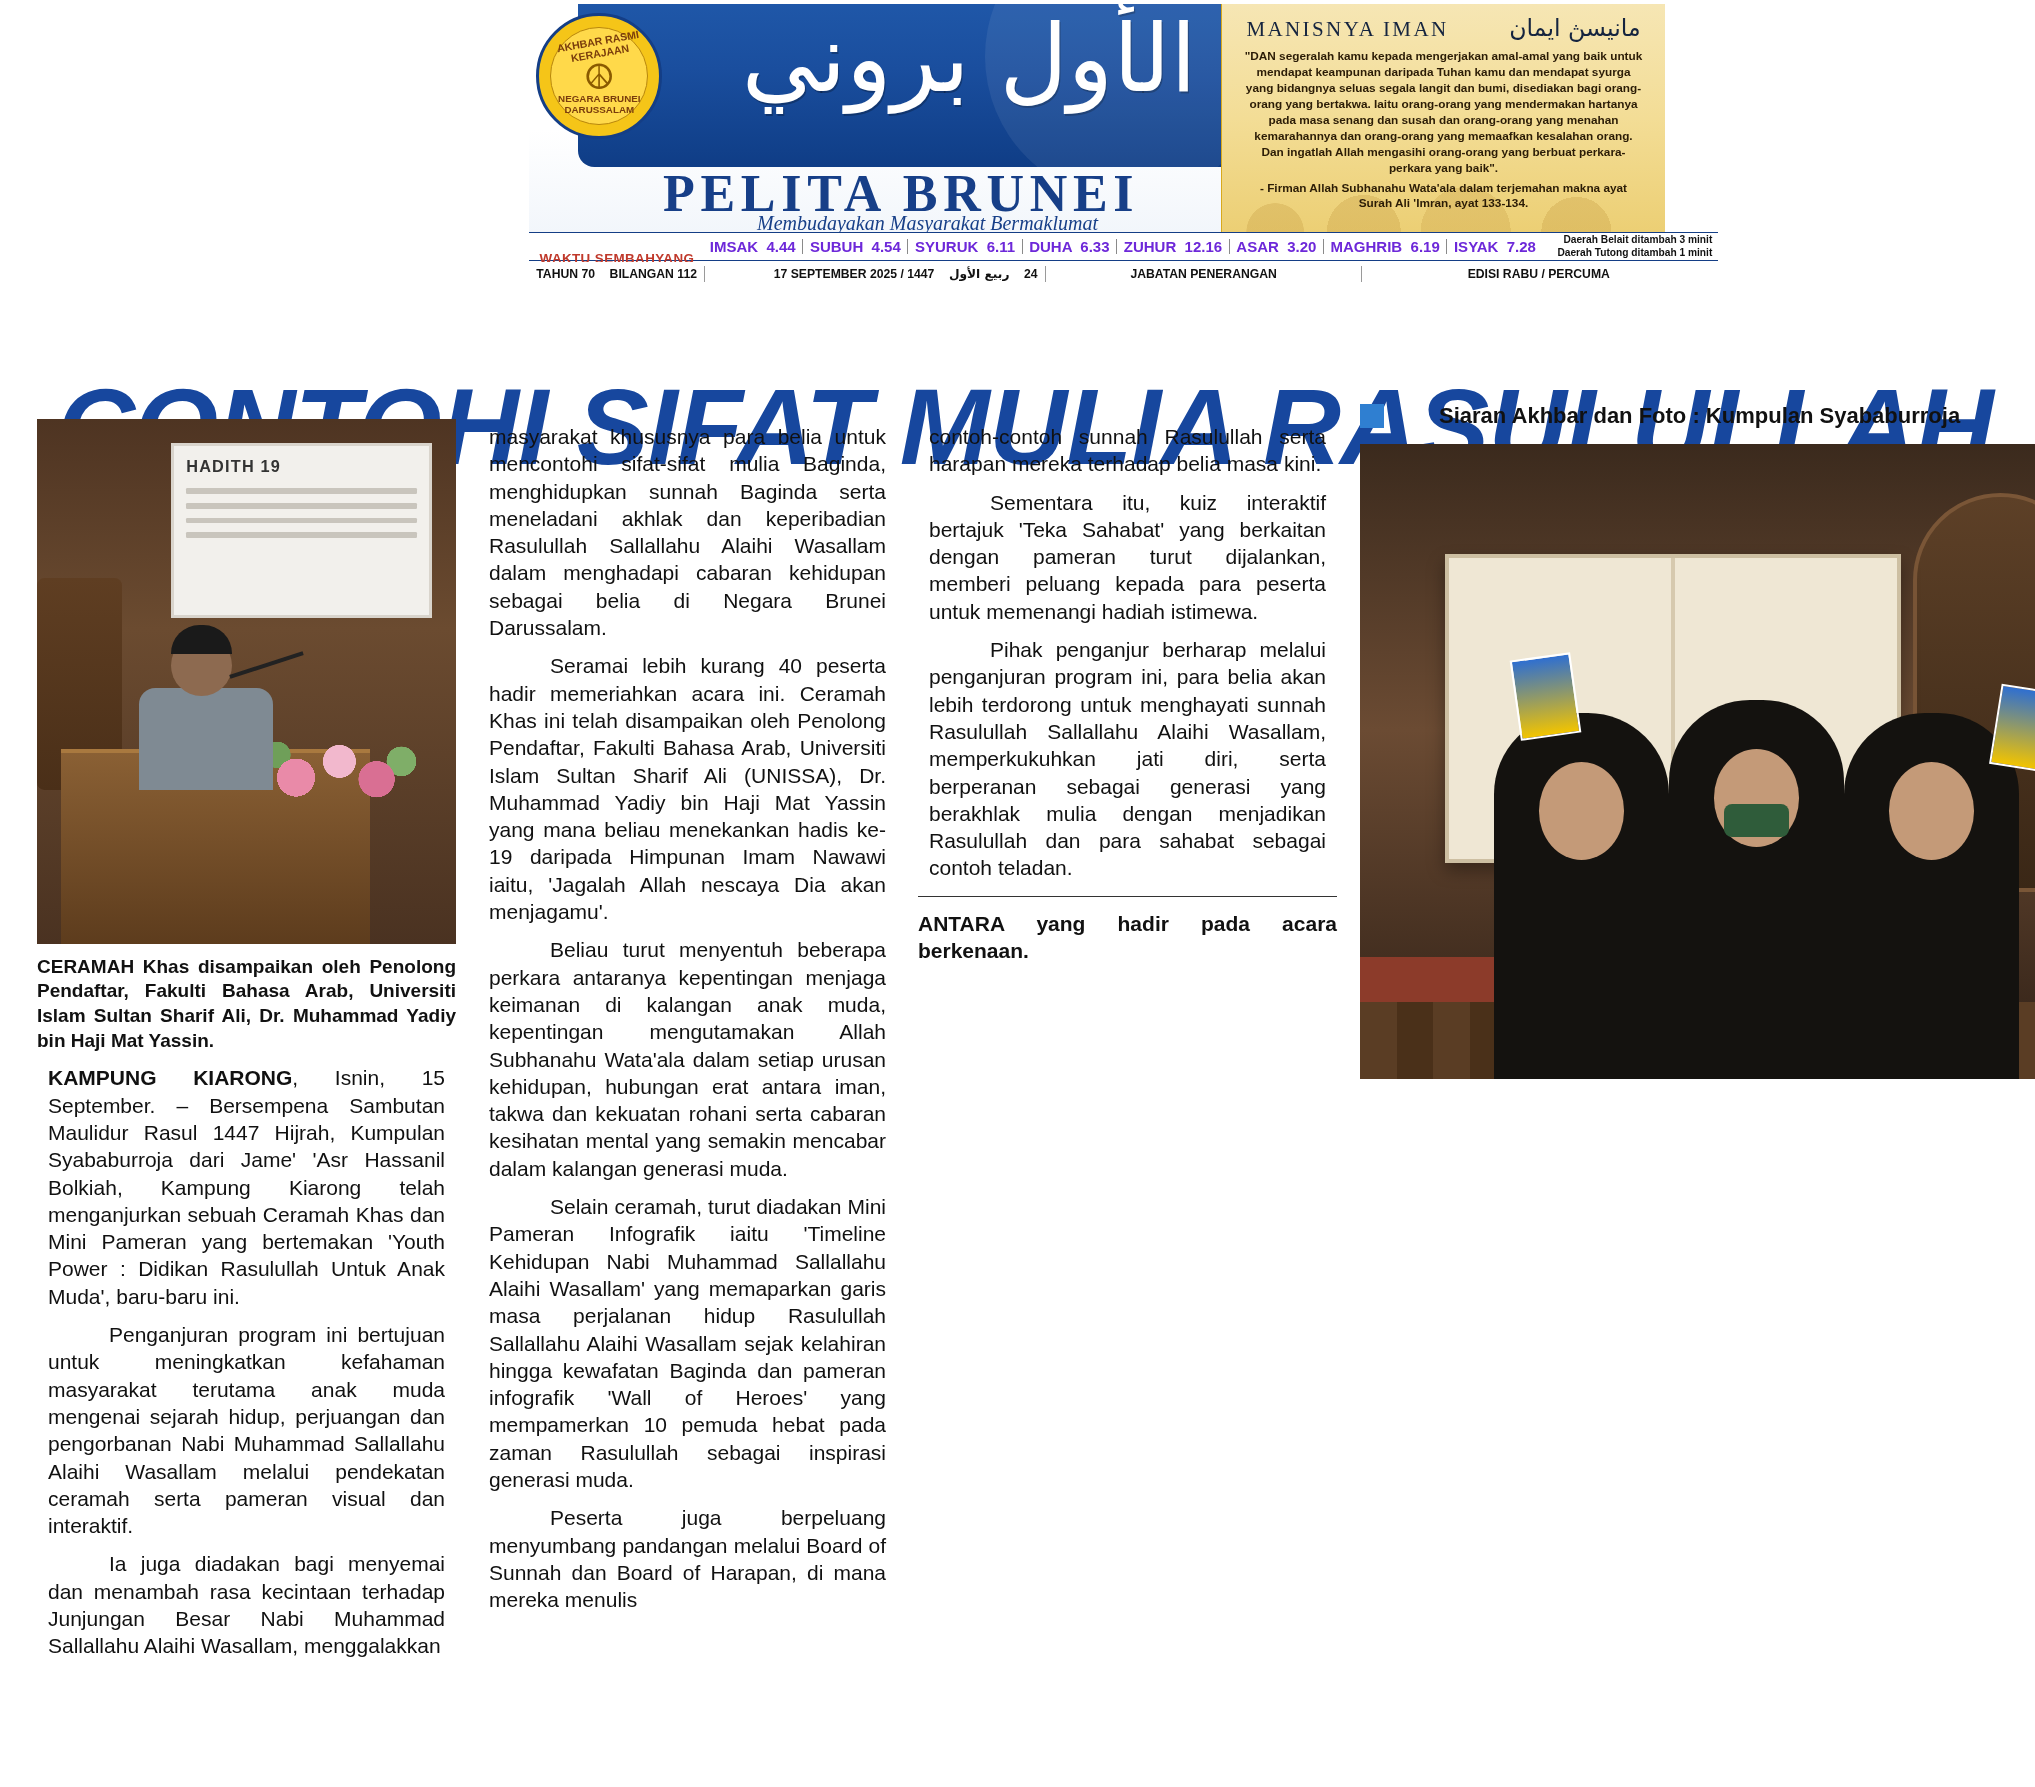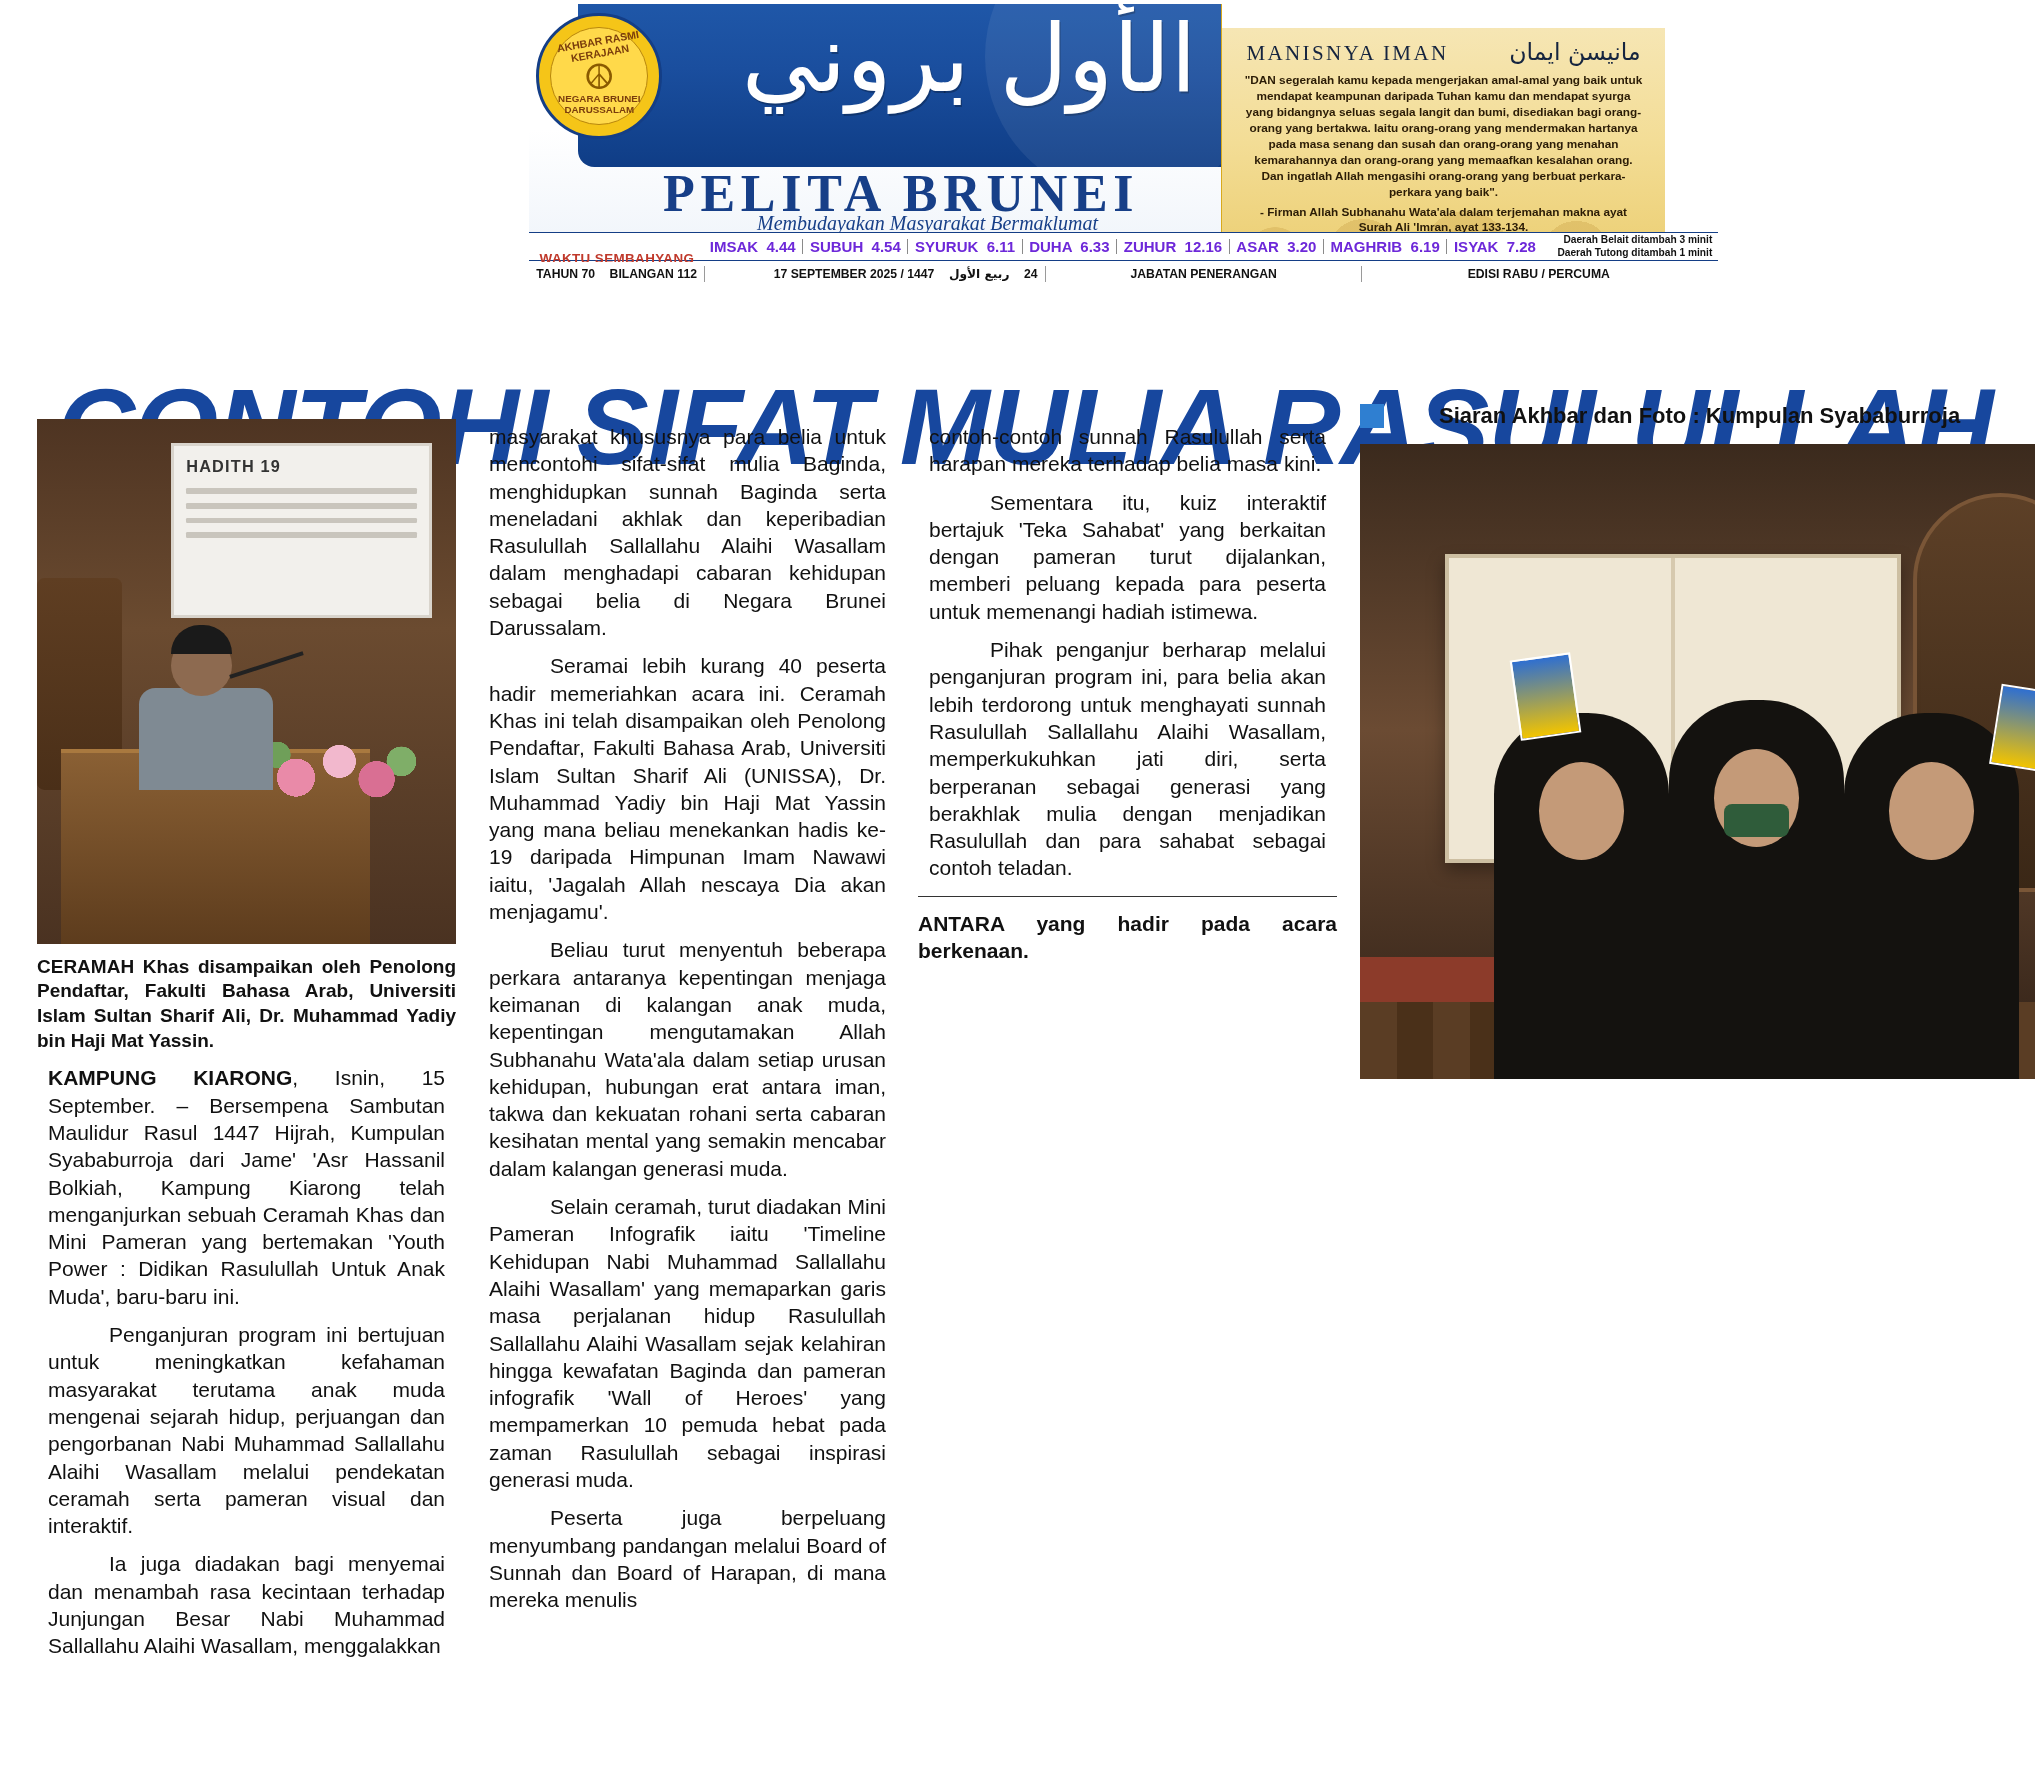--- a/index.html
+++ b/index.html
@@ -132,21 +132,20 @@
     font-size: 20px;
     color: #173f88;
   }
 
   .mast-right {
     width: 443px;
     height: 228px;
     background: linear-gradient(180deg, #f6e6b4 0%, #f3dd96 50%, #eccf74 100%);
     position: relative;
     overflow: hidden;
-    margin-top: 24px;
   }
   .mast-right:before {
     content: "";
     position: absolute;
     left: 0; right: 0; bottom: 0;
     height: 98px;
     background:
       radial-gradient(circle at 12% 100%, rgba(200,160,70,0.35) 0 28.5px, transparent 29px),
       radial-gradient(circle at 32% 100%, rgba(200,160,70,0.35) 0 37px, transparent 37px),
       radial-gradient(circle at 55% 100%, rgba(200,160,70,0.30) 0 45px, transparent 45px),

